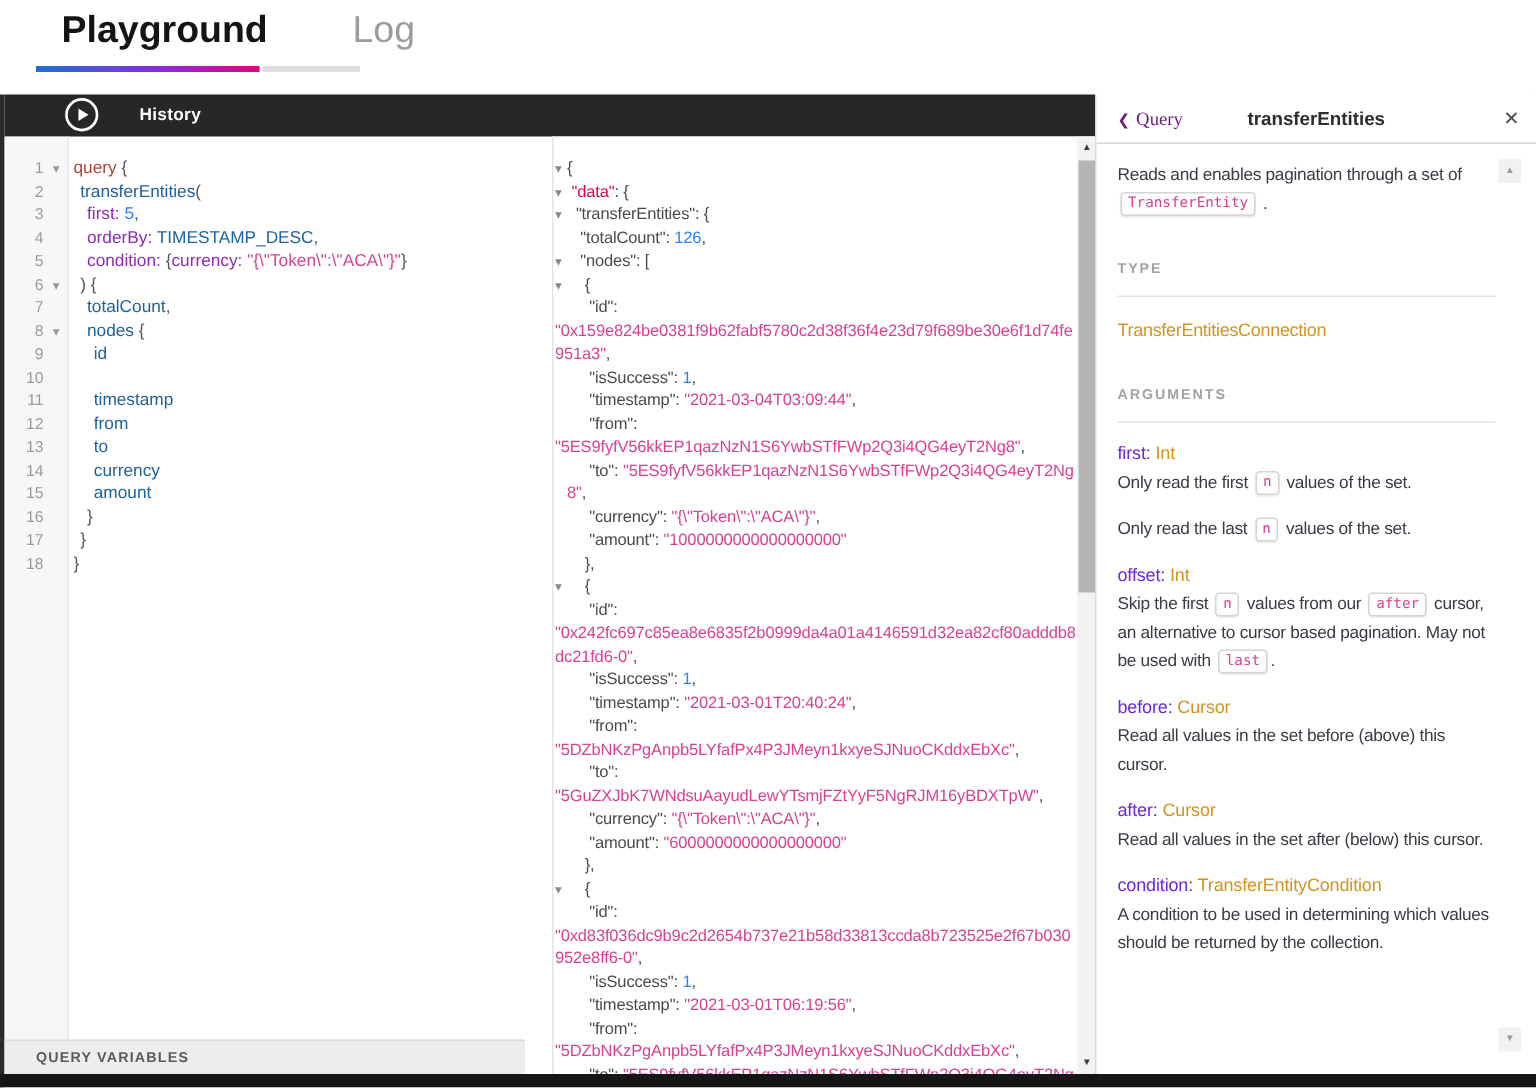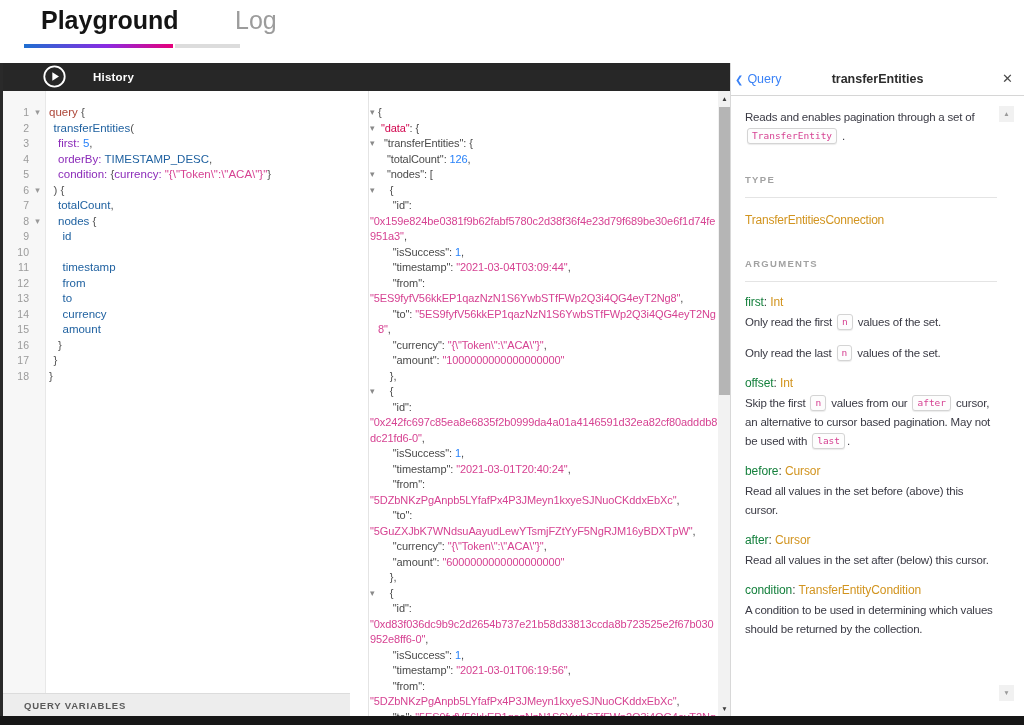--- a/index.html
+++ b/index.html
@@ -48,32 +48,32 @@
   
   .res-sb{position:absolute;left:718px;top:28px;width:13px;height:625px;background:#f2f2f2;}
   .sb-btn{position:absolute;left:0;width:13px;height:15px;background:#f2f2f2;color:#3c3c3c;
           font-size:6.5px;text-align:center;line-height:15px;cursor:pointer;}
   .sb-up{top:0;}.sb-down{top:610px;}
   .sb-thumb{position:absolute;left:1px;top:16px;width:11px;height:288px;background:#b5b5b5;cursor:pointer;}
   
   .doc{position:absolute;left:730px;top:0;width:293px;height:653px;background:#fff;
        border-left:1px solid #d8d8d8;overflow:hidden;}
   .doc-header{position:relative;height:32px;border-bottom:1px solid #d6d6d6;}
-  .back{position:absolute;left:4px;top:0;line-height:32px;color:#3b82f6;font-size:12.5px;cursor:pointer;}
+  .back{position:absolute;left:14px;top:0;line-height:32px;color:#701a75;font-size:12.5px;cursor:pointer;font-family:Liberation Serif, serif;}
   .back .chev{font-size:10px;margin-right:4px;}
   .doc-title{text-align:center;line-height:32px;font-weight:700;font-size:12.5px;color:#2d2d2d;}
   .close{position:absolute;right:11px;top:0;line-height:32px;font-size:13px;color:#4a4a4a;cursor:pointer;}
   .doc-body{position:absolute;top:32px;left:0;width:252px;padding:13px 0 0 14px;font-size:11.5px;
             line-height:19px;letter-spacing:-.2px;color:#3a3a44;}
   .section-label{margin-top:24px;font-size:9.5px;font-weight:700;letter-spacing:1.3px;color:#a2a2a2;}
   .doc-hr{border:none;border-top:1px solid #e4e4e4;margin:8px 0 0 0;}
   .type-link{margin-top:13px;color:#d2941f;font-size:12px;cursor:pointer;}
   .arg{margin-top:12px;}
   .arg-head{font-size:12px;line-height:17px;letter-spacing:-.1px;}
-  .arg-name{color:#15803d;}
+  .arg-name{color:#6d28d9;}
   .arg-colon,.arg-eq{color:#444;}
   .arg-type{color:#d2941f;cursor:pointer;}
   .arg-desc{margin-top:2px;}
   .chip{display:inline-block;font-family:"DejaVu Sans Mono",monospace;font-size:9.5px;color:#d64292;
         background:#fdfdfd;border:1px solid #d4d4d4;border-radius:3px;padding:0 4px;margin:0 2px;
         box-shadow:0 1px 1px rgba(0,0,0,.08);line-height:14px;vertical-align:1px;letter-spacing:0;}
   .doc-sb-btn{position:absolute;width:15px;height:16px;background:#f1f1f1;color:#9a9a9a;
               font-size:6.5px;text-align:center;line-height:16px;cursor:pointer;}
   .doc-sb-up{left:268px;top:43px;}
   .doc-sb-down{left:268px;top:622px;}

